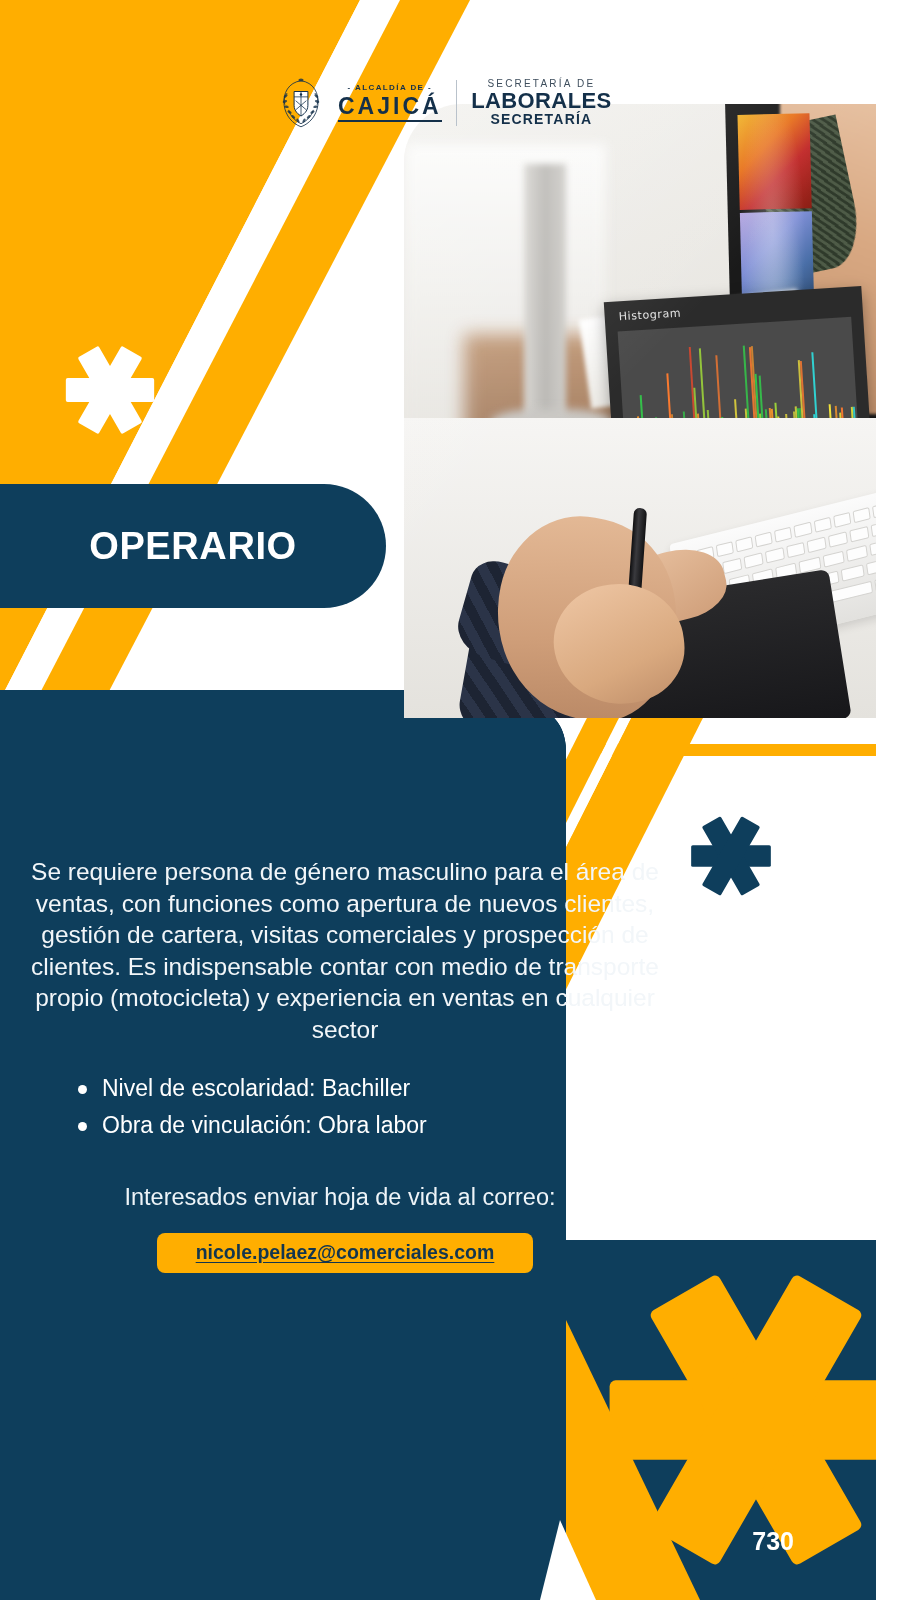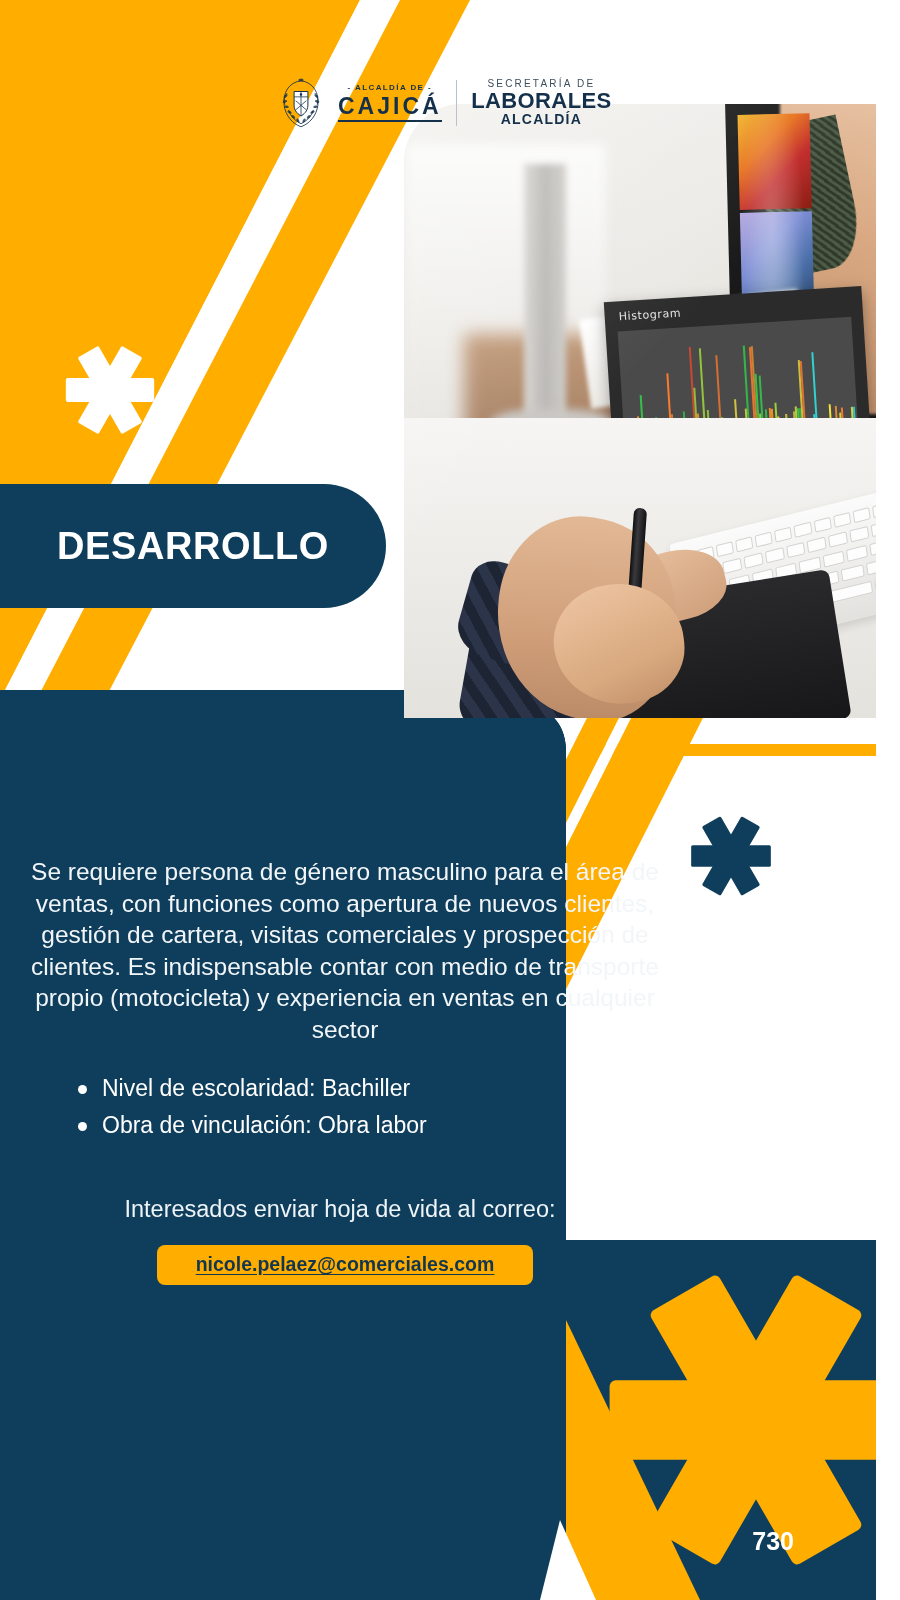--- a/index.html
+++ b/index.html
@@ -394,21 +394,21 @@
     width: 9px;
     height: 9px;
     border-radius: 50%;
     background: #ffffff;
   }
   .bullets b { font-weight: 400; }
   .cta-line {
     text-align: center;
     color: #eef4f8;
     font-size: 23.5px;
-    margin-top: 52px;
+    margin-top: 40px;
     padding-right: 10px;
   }
   .email-pill {
     display: block;
     margin: 22px auto 0;
     width: 376px;
     background: #FFAE00;
     border-radius: 8px;
     padding: 8px 10px 9px;
     text-align: center;
@@ -798,26 +798,26 @@
     <div class="alcaldia-block">
       <div class="alcaldia-top">- ALCALDÍA DE -</div>
       <div class="alcaldia-main">CAJICÁ</div>
     </div>
 
     <div class="logo-divider"></div>
 
     <div class="secretaria-block">
       <div class="sec-top">SECRETARÍA DE</div>
       <div class="sec-main">LABORALES</div>
-      <div class="sec-sub">ALCALDÍA</div>
+      <div class="sec-sub">SECRETARÍA</div>
     </div>
   </div>
 
   <div class="ribbon">
-    <div class="ribbon-line">DESARROLLO</div>
+    <div class="ribbon-line">OPERARIO</div>
   </div>
 
   <div class="content">
 
 
     <p class="job-desc">Se requiere persona de género masculino para el área de ventas, con funciones como apertura de nuevos clientes, gestión de cartera, visitas comerciales y prospección de clientes. Es indispensable contar con medio de transporte propio (motocicleta) y experiencia en ventas en cualquier sector</p>
 
     <ul class="bullets" id="job-details">
         <li><b>Nivel de escolaridad:</b> Bachiller</li>
         <li><b>Obra de vinculación:</b> Obra labor</li>

